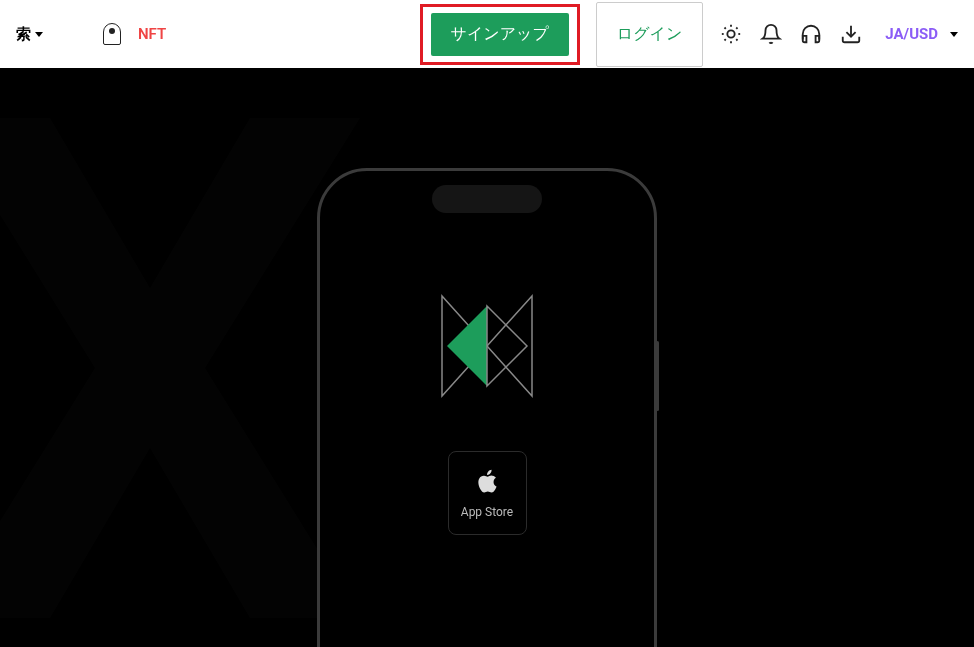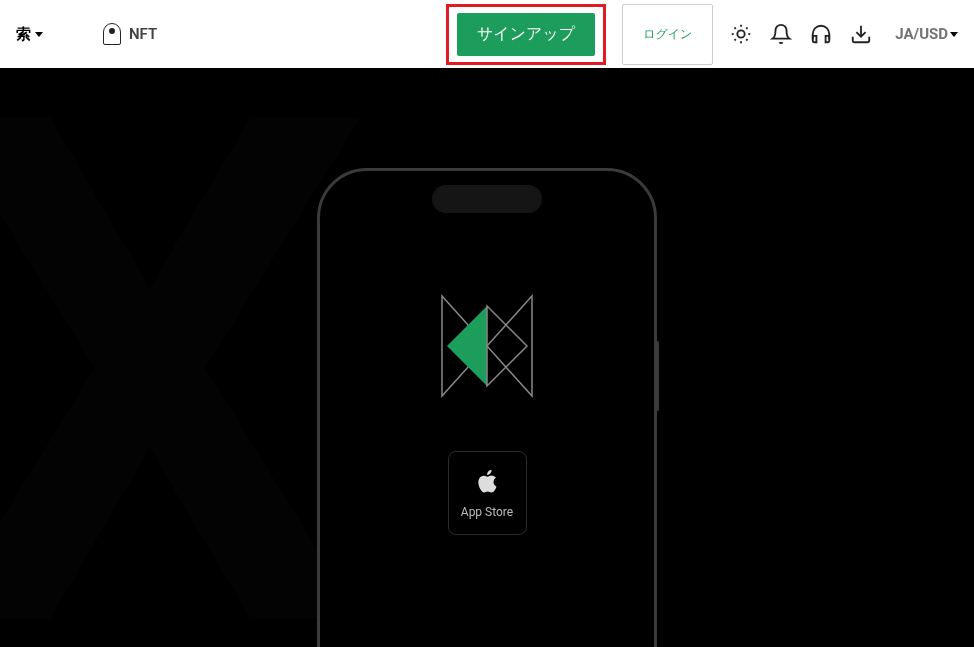--- a/index.html
+++ b/index.html
@@ -36,24 +36,24 @@
     .caret-down {
       width: 0;
       height: 0;
       border-left: 4px solid transparent;
       border-right: 4px solid transparent;
       border-top: 5px solid #000;
     }
     .nft-item {
       display: flex;
       align-items: center;
-      gap: 8px;
+      gap: 17px;
       font-size: 15px;
       font-weight: 600;
-      color: #404040;
+      color: #ef4444;
       cursor: pointer;
       margin-left: 40px;
     }
     .nft-icon {
       width: 18px;
       height: 22px;
       border: 1.5px solid #222;
       border-radius: 9px 9px 2px 2px;
       position: relative;
       background: #fff;
@@ -88,42 +88,42 @@
       font-size: 16px;
       font-weight: 500;
       cursor: pointer;
       border-radius: 2px;
     }
     .btn-login {
       background: #fff;
       color: #1d9d5b;
       border: 1px solid #ccc;
       padding: 21px 20px;
-      font-size: 12px;
+      font-size: 16px;
       font-weight: 500;
       cursor: pointer;
       border-radius: 2px;
     }
     .icon-btn {
       width: 24px;
       height: 24px;
       display: flex;
       align-items: center;
       justify-content: center;
       cursor: pointer;
       color: #222;
     }
     .icon-btn svg { width: 22px; height: 22px; }
     .lang-selector {
       display: flex;
       align-items: center;
-      gap: 2px;
+      gap: 12px;
       font-size: 15px;
       font-weight: 700;
-      color: #737373;
+      color: #8b5cf6;
       cursor: pointer;
       margin-left: 6px;
     }
     .hero {
       height: calc(647px - 68px);
       background: #000;
       position: relative;
       display: flex;
       justify-content: center;
       overflow: hidden;

